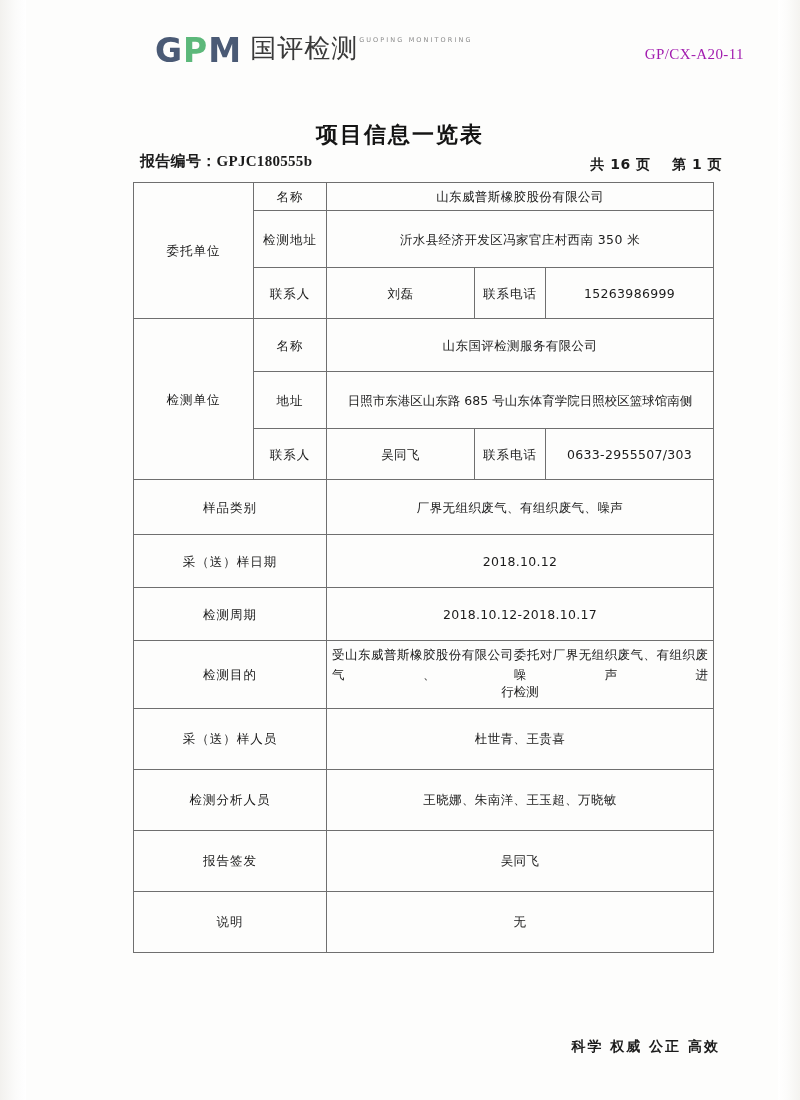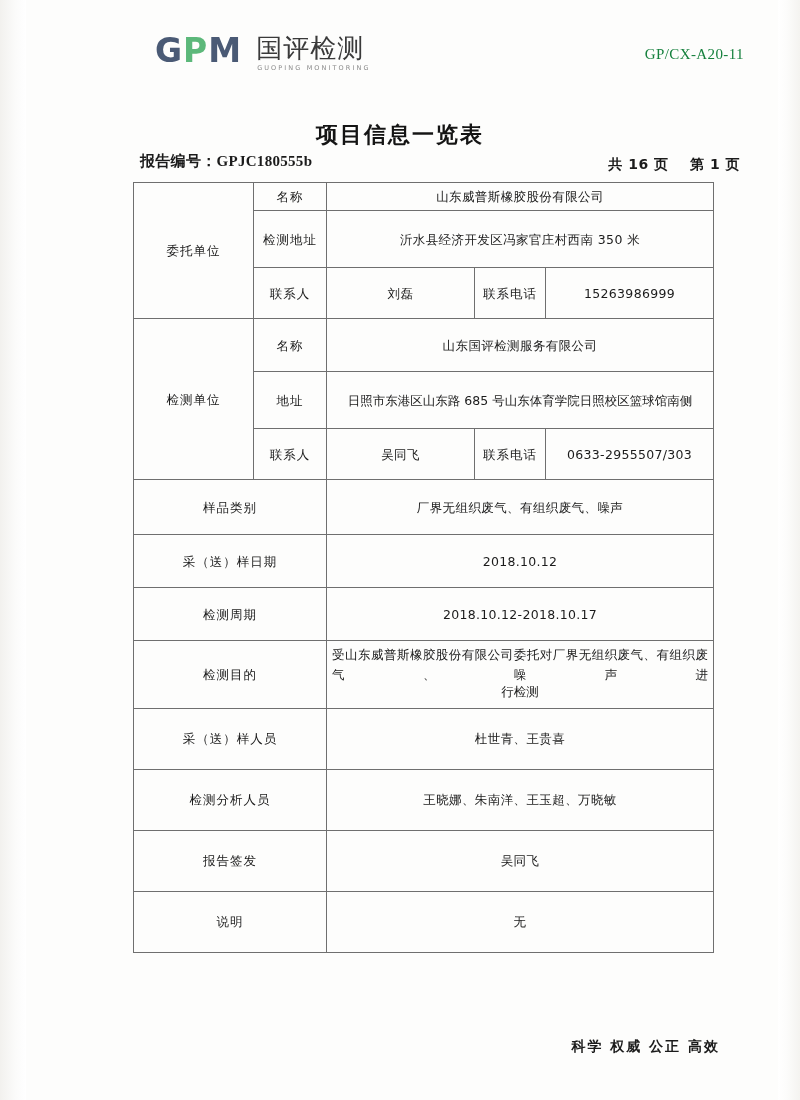--- a/index.html
+++ b/index.html
@@ -55,23 +55,22 @@
     font-family: "DejaVu Sans", sans-serif;
     font-weight: bold;
     font-size: 33px;
     letter-spacing: 1px;
     line-height: 34px;
     display: flex;
   }
   .logo-g, .logo-m { color: #4a5a75; }
   .logo-p { color: #5cb87a; }
   .logo-cn-wrap {
-    margin-left: 14px;
+    margin-left: 8px;
     display: flex;
-    flex-direction: column;
     justify-content: flex-start;
   }
   .logo-cn {
     font-family: "DejaVu Sans", "Liberation Sans", sans-serif;
     font-size: 26px;
     line-height: 28px;
     color: #3a3a3a;
     letter-spacing: 1px;
   }
   .logo-sub {
@@ -81,42 +80,42 @@
     color: #8a8a8a;
     margin-top: 2px;
     margin-left: 1px;
   }
   .doc-code {
     position: absolute;
     right: 56px;
     top: 12px;
     font-size: 15px;
     letter-spacing: 0.4px;
-    color: #15803d;
+    color: #a21caf;
   }
 
   
   .title {
     position: absolute;
     top: 120px;
     left: 0; right: 0;
     text-align: center;
     font-family: Liberation Serif, serif;
     font-weight: bold;
     font-size: 22px;
     letter-spacing: 2px;
     color: #141414;
   }
 
   
   .report-line {
     position: absolute;
     top: 152px;
     left: 140px;
-    right: 60px;
+    right: 78px;
     height: 24px;
   }
   .report-no {
     position: absolute;
     left: 0;
     top: 0;
     font-weight: bold;
     font-size: 15px;
     letter-spacing: 0.3px;
   }

